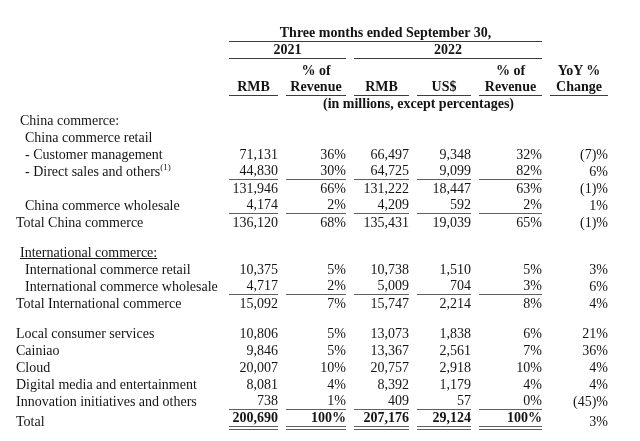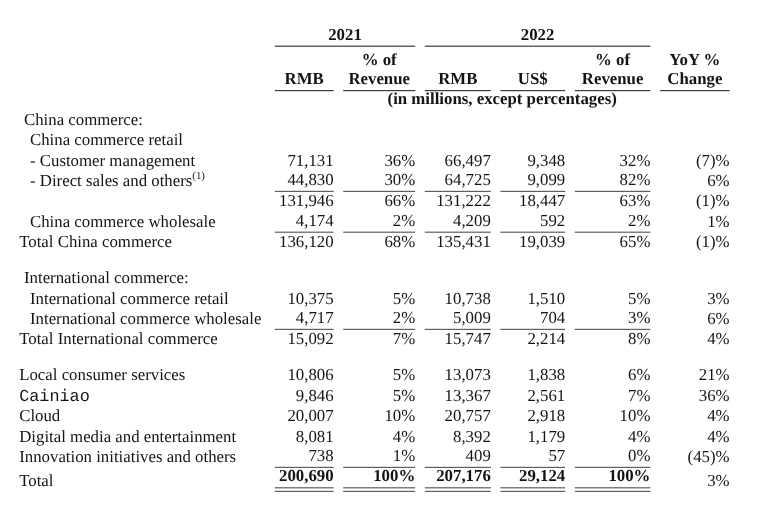--- a/index.html
+++ b/index.html
@@ -56,20 +56,25 @@
   <colgroup>
     <col style="width:205px">
     <col style="width:49px">
     <col style="width:60px">
     <col style="width:55px">
     <col style="width:54px">
     <col style="width:63px">
     <col style="width:58px">
   </colgroup>
   <tbody>
+    <tr class="h1">
+      <td></td>
+      <td colspan="5" class="ctr bold hline">Three months ended September 30,</td>
+      <td></td>
+    </tr>
     <tr class="h2">
       <td></td>
       <td colspan="2" class="ctr bold hline">2021</td>
       <td colspan="3" class="ctr bold hline">2022</td>
       <td></td>
     </tr>
     <tr class="h3">
       <td></td>
       <td class="colhead hline">RMB</td>
       <td class="colhead hline">% of
@@ -147,21 +152,21 @@
     <td class="num">68%</td>
     <td class="num">135,431</td>
     <td class="num">19,039</td>
     <td class="num">65%</td>
     <td class="num">(1)%</td>
   </tr>
       <tr class="spacer">
         <td colspan="7"></td>
       </tr>
       <tr class="data">
-    <td class="lbl" style="padding-left: 4px;"><span>International commerce:</span><sup></sup></td>
+    <td class="lbl" style="padding-left: 4px; text-decoration: underline;"><span>International commerce:</span><sup></sup></td>
     <td class="num"></td>
     <td class="num"></td>
     <td class="num"></td>
     <td class="num"></td>
     <td class="num"></td>
     <td class="num"></td>
   </tr>
       <tr class="data">
     <td class="lbl" style="padding-left: 9px;"><span>International commerce retail</span><sup></sup></td>
     <td class="num">10,375</td>
@@ -195,21 +200,21 @@
       <tr class="data">
     <td class="lbl" style="padding-left: 0px;"><span>Local consumer services</span><sup></sup></td>
     <td class="num">10,806</td>
     <td class="num">5%</td>
     <td class="num">13,073</td>
     <td class="num">1,838</td>
     <td class="num">6%</td>
     <td class="num">21%</td>
   </tr>
       <tr class="data">
-    <td class="lbl" style="padding-left: 0px; font-family: Liberation Mono, monospace;"><span>Cainiao</span><sup></sup></td>
+    <td class="lbl" style="padding-left: 0px;"><span>Cainiao</span><sup></sup></td>
     <td class="num">9,846</td>
     <td class="num">5%</td>
     <td class="num">13,367</td>
     <td class="num">2,561</td>
     <td class="num">7%</td>
     <td class="num">36%</td>
   </tr>
       <tr class="data">
     <td class="lbl" style="padding-left: 0px;"><span>Cloud</span><sup></sup></td>
     <td class="num">20,007</td>

